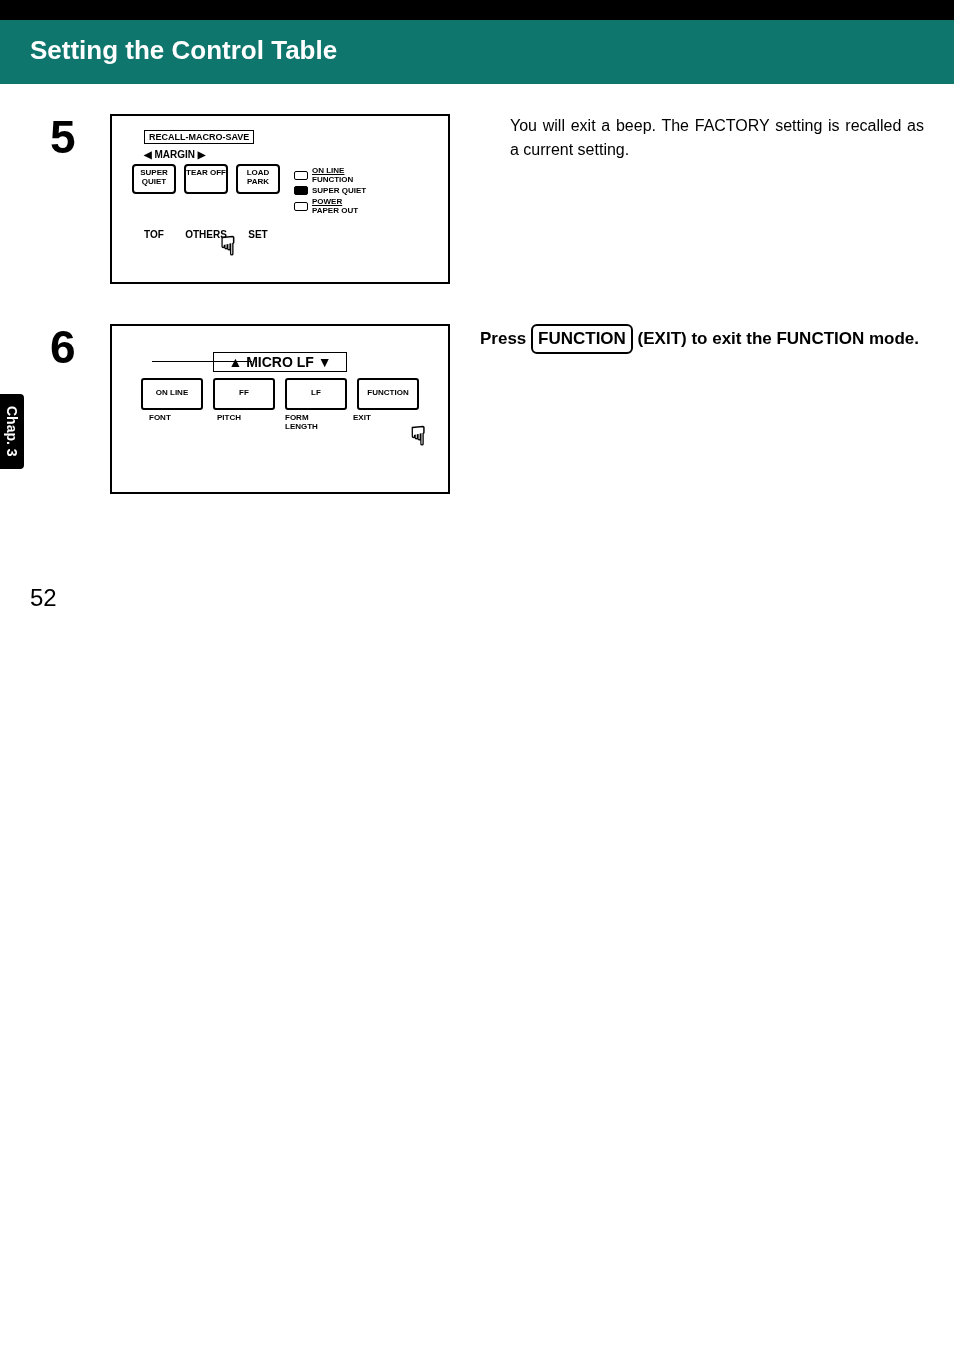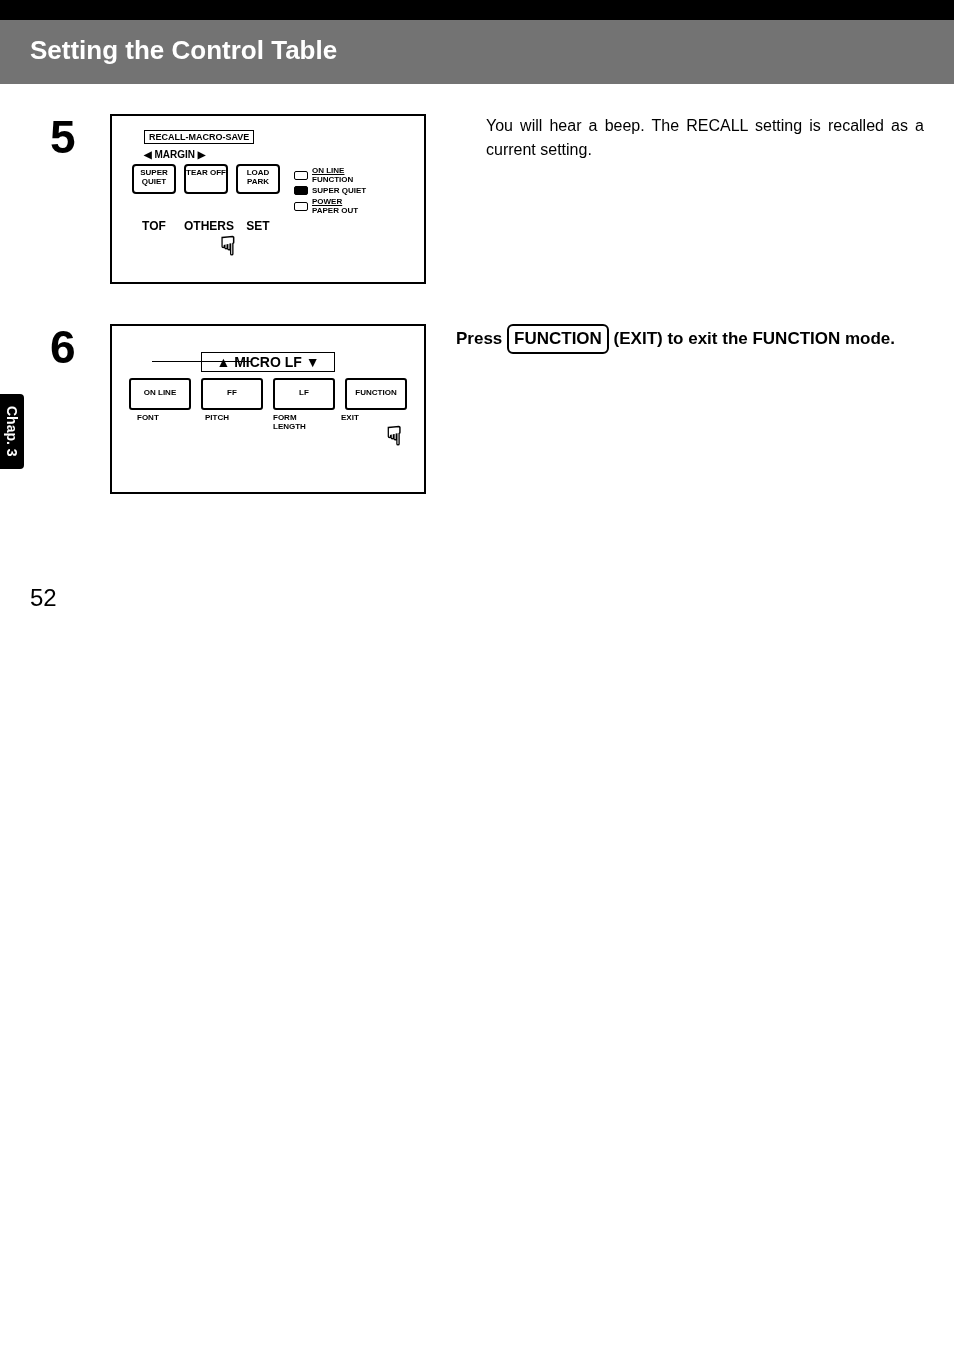--- a/index.html
+++ b/index.html
@@ -1,33 +1,33 @@
 <!DOCTYPE html>
 <html><head>
 <meta charset="utf-8">
 <style>
   body{margin:0;font-family:Arial,Helvetica,sans-serif;background:#fff;color:#000;width:954px}
   .topbar{background:#000;height:20px}
-  .titlebar{background:#737373;color:#fff;font-weight:bold;font-size:26px;padding:15px 0 18px 30px}
+  .titlebar{background:#0f766e;color:#fff;font-weight:bold;font-size:26px;padding:15px 0 18px 30px}
   .page{position:relative;padding:30px 30px 40px 0}
   .chap-tab{position:absolute;left:0;top:310px;background:#000;color:#fff;writing-mode:vertical-rl;font-weight:bold;font-size:14px;padding:12px 4px;border-radius:0 4px 4px 0}
   .step{display:flex;align-items:flex-start;margin:0 0 40px 50px}
   .num{font-size:46px;font-weight:bold;width:60px;flex:none;line-height:1}
-  .panel{border:2px solid #000;width:316px;height:170px;flex:none;margin-right:30px;position:relative;padding:14px 10px 8px 10px;box-sizing:border-box;font-size:10px;font-weight:bold}
+  .panel{border:2px solid #000;width:340px;height:170px;flex:none;margin-right:30px;position:relative;padding:14px 10px 8px 10px;box-sizing:border-box;font-size:10px;font-weight:bold}
   .txt{flex:1;font-size:17px}
   .txt .lead{font-weight:bold;margin-bottom:12px;line-height:1.5}
   .keycap{border:2px solid #000;border-radius:6px;padding:0 5px;display:inline-block;font-weight:bold}
   .body{font-size:16px;line-height:1.5;margin-left:30px;text-align:justify}
   .footer{font-size:24px;font-weight:normal;padding:10px 0 20px 30px}
   
   .pill{border:1.5px solid #000;display:inline-block;padding:1px 4px;font-size:9px}
   .mar{font-size:10px;margin:5px 0 4px 22px}
   .row5{display:flex;align-items:flex-start;margin-left:10px}
   .btn{border:2.5px solid #000;border-radius:4px;width:44px;height:30px;font-size:8px;text-align:center;line-height:1.1;padding-top:3px;box-sizing:border-box;margin-right:8px}
-  .subs{display:flex;margin-left:10px;font-size:12px;margin-top:2px}
+  .subs{display:flex;margin-left:10px;font-size:10px;margin-top:12px}
   .subs span{width:44px;text-align:center;margin-right:8px}
   .leds{margin-left:6px;font-size:8px}
   .leds div{display:flex;align-items:center;margin:2px 0}
   .led{width:12px;height:7px;border:1.5px solid #000;border-radius:2px;margin-right:4px}
   .hand{position:absolute;bottom:20px;left:108px;font-size:26px}
   
   .micro{border:1.5px solid #000;padding:1px 6px;font-size:14px;margin:0 auto 6px;width:120px;text-align:center}
   .row6{display:flex;justify-content:center}
   .btn6{border:2.5px solid #000;border-radius:3px;width:58px;height:28px;font-size:8px;text-align:center;line-height:26px;margin:0 5px}
   .subs6{display:flex;justify-content:center;font-size:8px;margin-top:3px}
@@ -69,21 +69,21 @@
         </div>
       </div>
       <div class="subs">
         <span>TOF</span>
         <span>OTHERS</span>
         <span>SET</span>
       </div>
       <div class="hand">☟</div>
     </div>
     <div class="txt">
-      <div class="body">You will hear a beep. The RECALL setting is recalled as a current setting.</div>
+      <div class="body">You will exit a beep. The FACTORY setting is recalled as a current setting.</div>
     </div>
   </div>
 
   <div class="step">
     <div class="num">6</div>
     <div class="panel" style="padding-top:26px">
       <div class="link" style="left:40px;top:35px;width:100px"></div>
       <div class="micro">▲  MICRO LF  ▼</div>
       <div class="row6">
         <div class="btn6">ON LINE</div>

